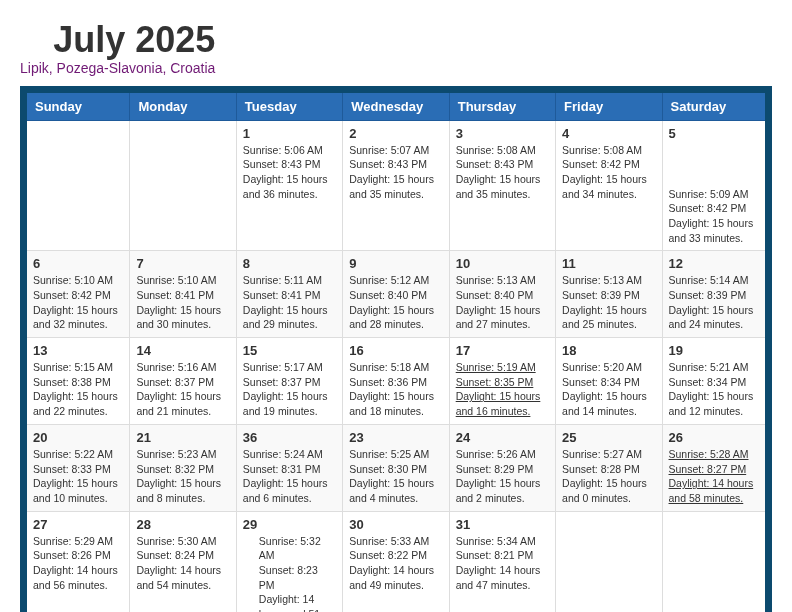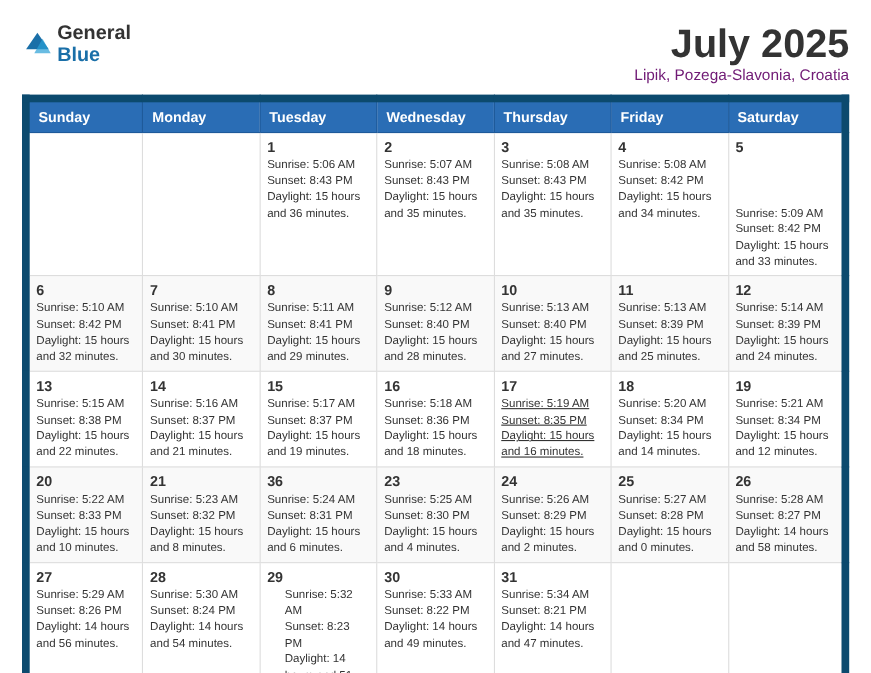--- a/index.html
+++ b/index.html
@@ -83,30 +83,20 @@
       color: #333;
     }
     .empty-cell {
       background: #fafafa;
     }
   </style>
 </head>
 <body>
 
 <div class="header">
-  <div class="logo">
-    <svg class="logo-icon" viewBox="0 0 30 30" xmlns="http://www.w3.org/2000/svg">
-      <polygon points="15,4 26,20 4,20" fill="#1a6fa8"></polygon>
-      <polygon points="20,10 28,24 12,24" fill="#2a9fd6" opacity="0.7"></polygon>
-    </svg>
-    <div class="logo-text">
-      <span class="logo-general">General</span><br>
-      <span class="logo-blue">Blue</span>
-    </div>
-  </div>
   <div class="title-block">
     <div class="main-title">July 2025</div>
     <div class="subtitle">Lipik, Pozega-Slavonia, Croatia</div>
   </div>
 </div>
 
 <table class="calendar">
   <thead>
     <tr>
     <th>Sunday</th>
@@ -273,21 +263,21 @@
 Daylight: 15 hours and 2 minutes.</div>
         </td>
         <td>
           <span class="day-number">25</span>
           <div class="day-info" style="white-space: pre-line;">Sunrise: 5:27 AM
 Sunset: 8:28 PM
 Daylight: 15 hours and 0 minutes.</div>
         </td>
         <td>
           <span class="day-number">26</span>
-          <div class="day-info" style="white-space: pre-line;">Sunrise: 5:28 AM
+          <div class="day-info" style="white-space: pre-line; text-decoration: underline;">Sunrise: 5:28 AM
 Sunset: 8:27 PM
 Daylight: 14 hours and 58 minutes.</div>
         </td>
       </tr>
       <tr>
         <td>
           <span class="day-number">27</span>
           <div class="day-info" style="white-space: pre-line;">Sunrise: 5:29 AM
 Sunset: 8:26 PM
 Daylight: 14 hours and 56 minutes.</div>

